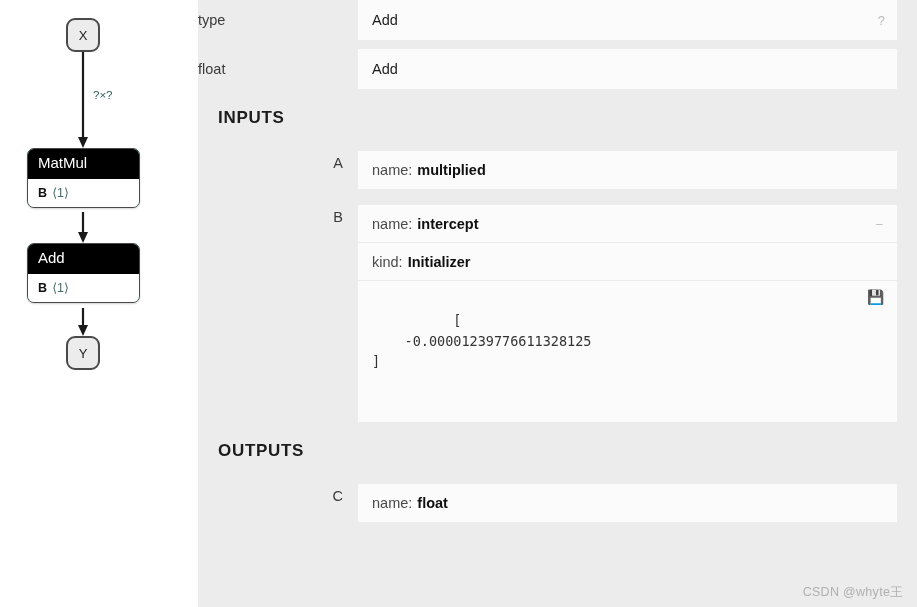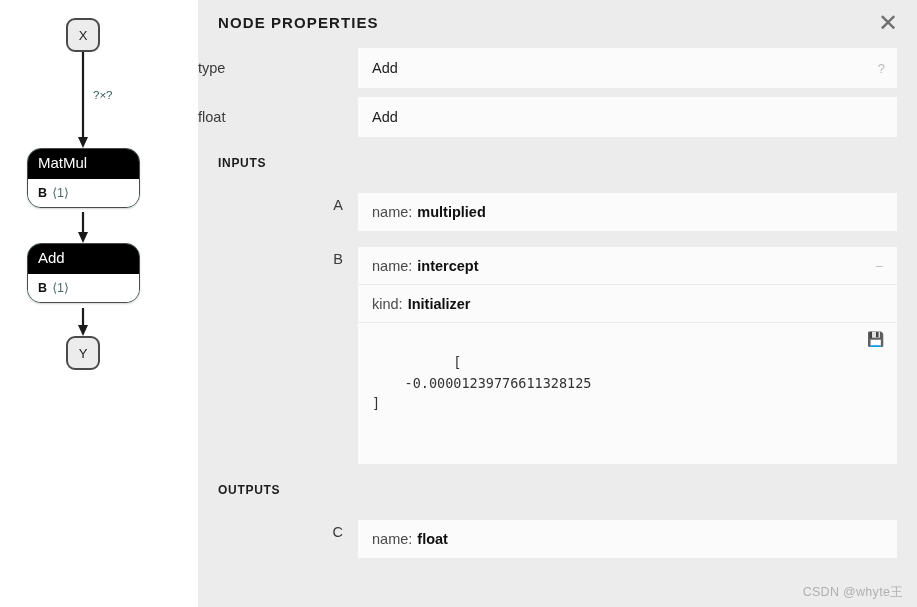--- a/index.html
+++ b/index.html
@@ -30,21 +30,21 @@
     display: flex; align-items: center; justify-content: center;
     font-size: 13px;
     color: #222;
   }
   #node-x { left: 66px; top: 18px; width: 34px; height: 34px; }
   #node-y { left: 66px; top: 336px; width: 34px; height: 34px; }
 
   .op-node {
     position: absolute;
     border: 1.5px solid #4a4a4a;
-    border-radius: 14px;
+    border-radius: 7px;
     background: #86efac;
     overflow: hidden;
     box-shadow: 0 1px 2px rgba(0,0,0,.18);
   }
   .op-header {
     background: #000000;
     color: #ffffff;
     font-size: 15px;
     padding: 5px 10px 6px 10px;
     line-height: 1.25;
@@ -129,21 +129,21 @@
   .help-icon {
     position: absolute;
     right: 12px; top: 50%;
     transform: translateY(-50%);
     color: #b9b9b9;
     font-size: 13px;
     cursor: pointer;
   }
 
   .section-title {
-    font-size: 12px;
+    font-size: 17px;
     font-weight: bold;
     letter-spacing: .7px;
     color: #1c1c1c;
     padding: 10px 0 16px 20px;
   }
 
   .io-row {
     display: flex;
     align-items: flex-start;
     padding: 0 20px 0 0;
@@ -253,24 +253,20 @@
       </div>
     </div>
 
     <div class="io-node" id="node-y">
       <span>Y</span>
     </div>
   </div>
 
   <div id="panel">
 
-    <div id="panel-header">
-      <span id="panel-title">NODE PROPERTIES</span>
-      <span id="close-icon">✕</span>
-    </div>
 
     <div class="prop-row">
       <div class="prop-label">type</div>
       <div class="prop-field">
         <span>Add</span>
         <span class="help-icon">?</span>
       </div>
     </div>
 
     <div class="prop-row">

